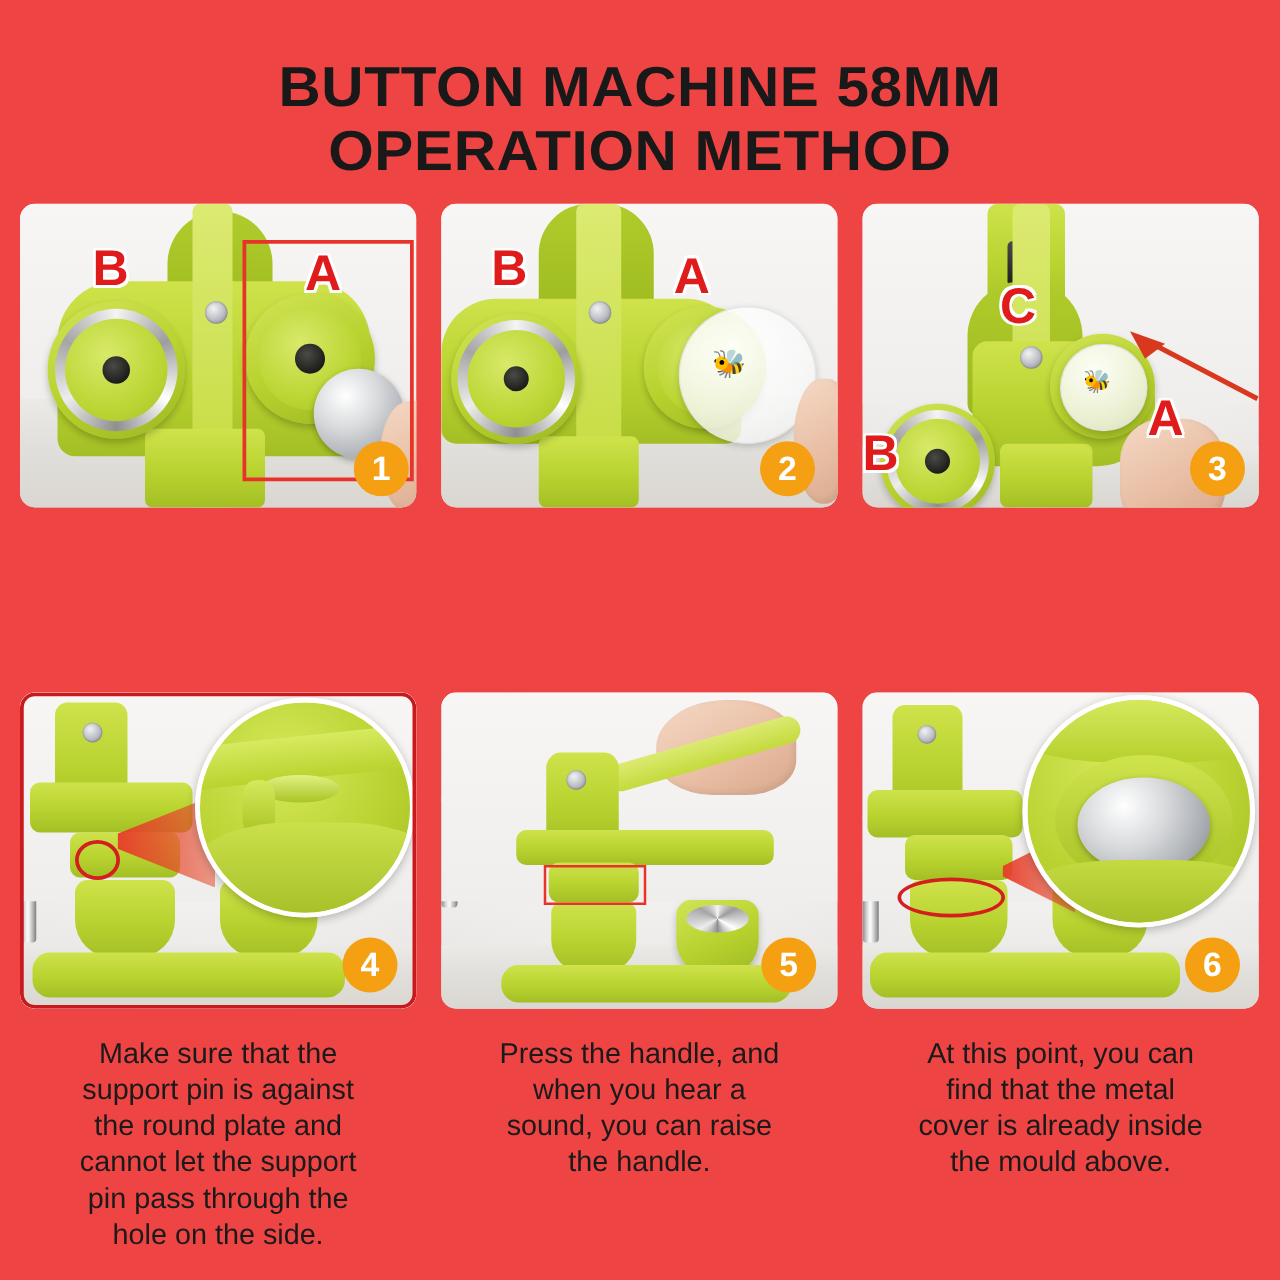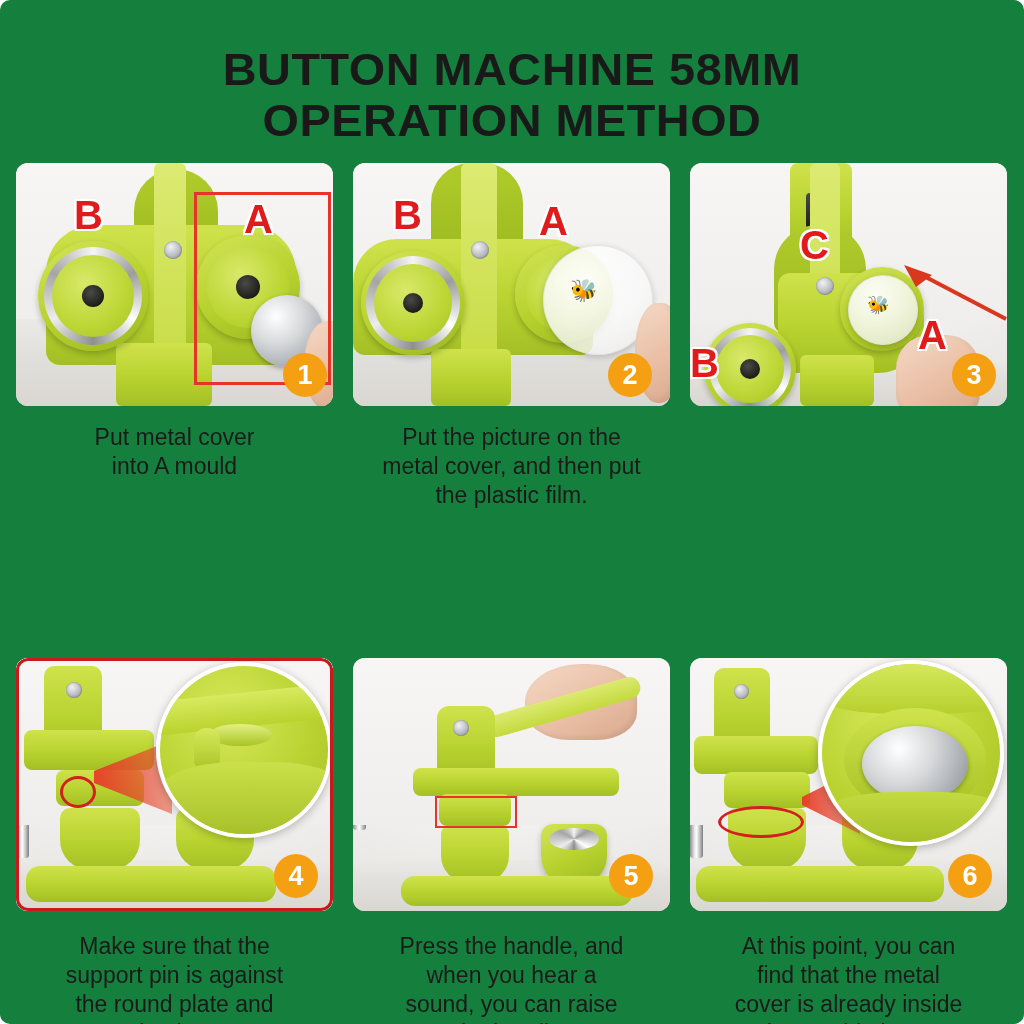--- a/index.html
+++ b/index.html
@@ -9,22 +9,21 @@
     height: 1024px;
     background: #ffffff;
     font-family: "Liberation Sans", sans-serif;
     overflow: hidden;
   }
 
   #page {
     position: relative;
     width: 1024px;
     height: 1024px;
-    background: #15803d;
-    border-radius: 10px;
+    background: #ef4444;
   }
 
   
   .title-block {
     position: absolute;
     top: 44px;
     left: 0;
     width: 1024px;
     text-align: center;
   }
@@ -281,22 +280,20 @@
 
           <div class="metal-disc" style="left:235px;top:132px;width:72px;height:72px;"></div>
           <div class="hand" style="left:288px;top:158px;width:48px;height:90px;"></div>
 
           <div class="letter" style="left:58px;top:32px;">B</div>
           <div class="letter" style="left:228px;top:36px;">A</div>
           <div class="red-rect" style="left:178px;top:29px;width:137px;height:193px;"></div>
 
           <div class="badge" style="left:267px;top:190px;">1</div>
         </div>
-        <div class="caption">Put metal cover
-into A mould</div>
       </div>
 
       <div class="cell">
         <div class="photo">
           <div class="wall-shadow"></div>
           <div class="desk"></div>
 
           <div class="part green-dark" style="left:78px;top:0px;width:92px;height:100px;border-radius:40px 40px 10px 10px;"></div>
           <div class="part green" style="left:0px;top:76px;width:240px;height:116px;border-radius:44px 44px 12px 12px;"></div>
           <div class="part green-lite" style="left:108px;top:0px;width:36px;height:235px;border-radius:6px;"></div>
@@ -317,23 +314,20 @@
           <div class="film-disc" style="left:190px;top:82px;width:108px;height:108px;">
             <div class="art" style="left:26px;top:34px;">🐝</div>
           </div>
           <div class="hand" style="left:282px;top:140px;width:46px;height:100px;"></div>
 
           <div class="letter" style="left:40px;top:32px;">B</div>
           <div class="letter" style="left:186px;top:38px;">A</div>
 
           <div class="badge" style="left:255px;top:190px;">2</div>
         </div>
-        <div class="caption">Put the picture on the
-metal cover, and then put
-the plastic film.</div>
       </div>
 
       <div class="cell">
         <div class="photo">
           <div class="wall-shadow"></div>
           <div class="desk low"></div>
 
           <div class="part green" style="left:100px;top:0px;width:62px;height:92px;border-radius:8px;"></div>
           <div class="part" style="left:116px;top:30px;width:34px;height:36px;background:linear-gradient(180deg,#4a4a48,#1d1d1b);border-radius:4px;"></div>
           <div class="part green-dark" style="left:84px;top:62px;width:92px;height:108px;border-radius:44px 44px 10px 10px;"></div>

